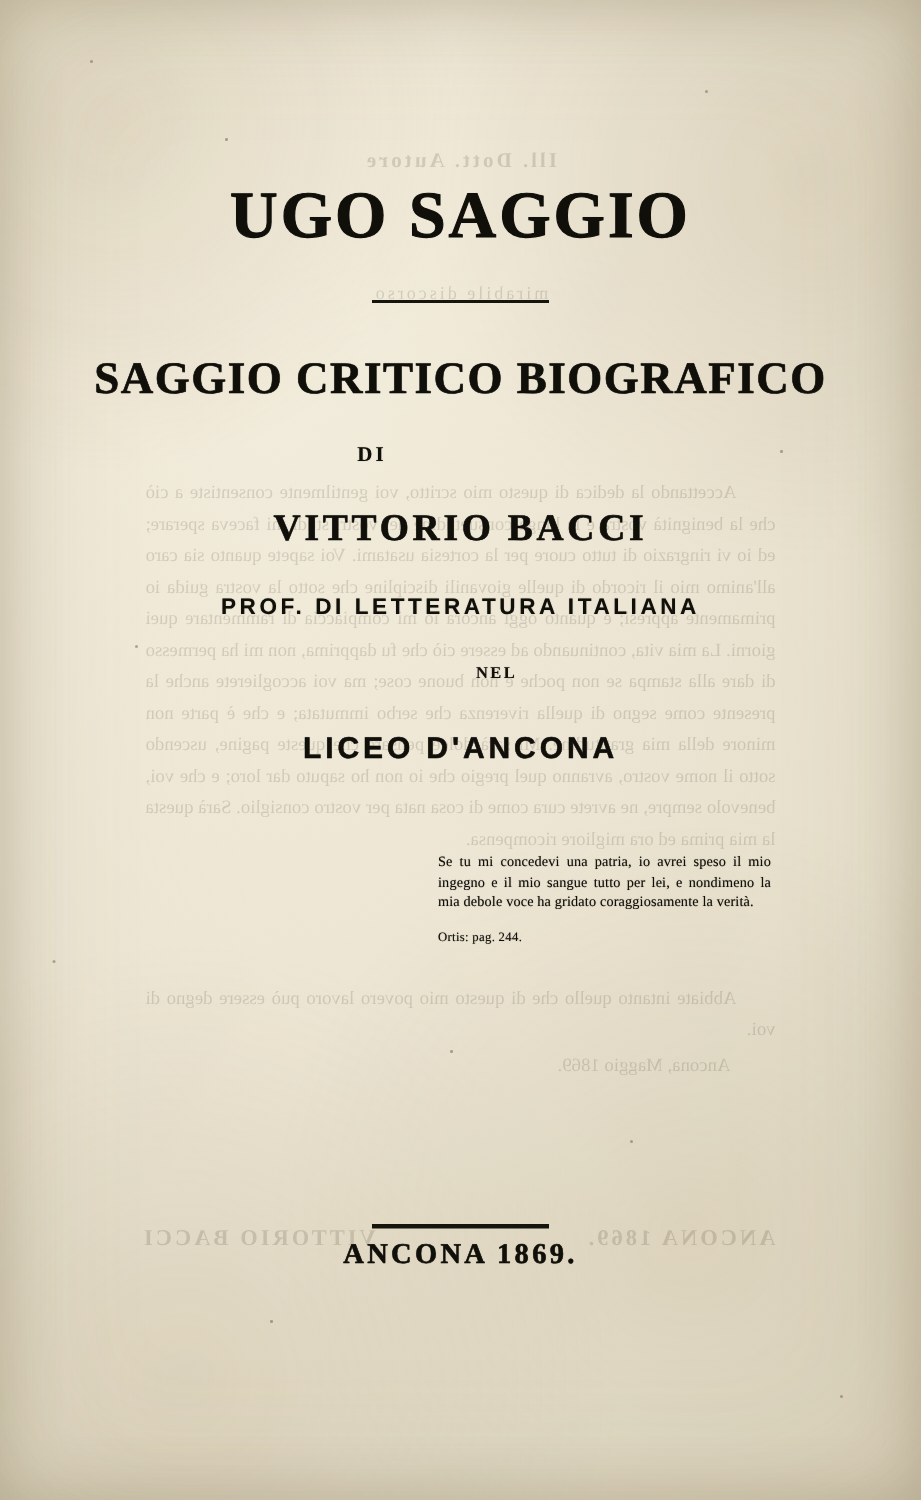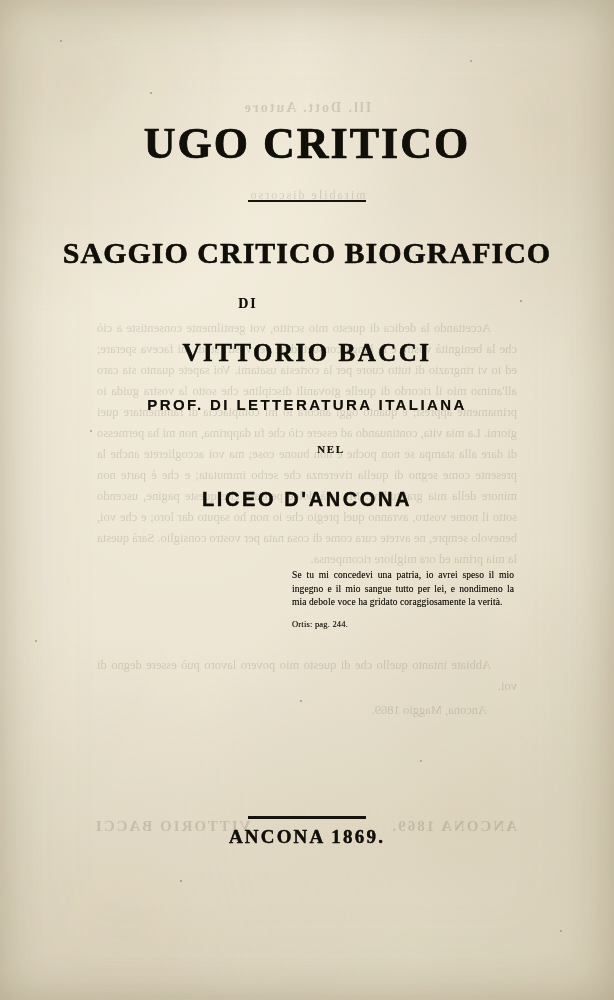--- a/index.html
+++ b/index.html
@@ -247,21 +247,21 @@
     <div class="ghost-head" style="top:188px; font-size:12px; font-weight:normal;">mirabile discorso</div>
     <div class="ghost-block" style="top:318px; text-indent:26px;">Accettando la dedica di questo mio scritto, voi gentilmente consentiste a ciò che la benignità vostra e la lunga consuetudine dei vostri studi mi faceva sperare; ed io vi ringrazio di tutto cuore per la cortesia usatami. Voi sapete quanto sia caro all'animo mio il ricordo di quelle giovanili discipline che sotto la vostra guida io primamente appresi; e quanto oggi ancora io mi compiaccia di rammentare quei giorni. La mia vita, continuando ad essere ciò che fu dapprima, non mi ha permesso di dare alla stampa se non poche e non buone cose; ma voi accoglierete anche la presente come segno di quella riverenza che serbo immutata; e che è parte non minore della mia gratitudine. Mi sarà dolce pensare che queste pagine, uscendo sotto il nome vostro, avranno quel pregio che io non ho saputo dar loro; e che voi, benevolo sempre, ne avrete cura come di cosa nata per vostro consiglio. Sarà questa la mia prima ed ora migliore ricompensa.</div>
     <div class="ghost-block" style="top:655px; text-indent:26px;">Abbiate intanto quello che di questo mio povero lavoro può essere degno di voi.</div>
     <div class="ghost-block" style="top:700px; text-align:left; padding-left:30px;">Ancona, Maggio 1869.</div>
     <div class="ghost-head" style="top:818px; left:97px; width:200px; text-align:left; font-size:15px;">ANCONA 1869.</div>
     <div class="ghost-head" style="top:818px; left:330px; width:190px; text-align:right; font-size:15px;">VITTORIO BACCI</div>
   </div>
 
   <div class="content">
 
-    <div class="title-main ink">UGO CRITICO</div>
+    <div class="title-main ink">UGO SAGGIO</div>
 
     <div class="rule rule-top"></div>
 
     <div class="subtitle ink">SAGGIO CRITICO BIOGRAFICO</div>
 
     <div class="di ink">DI</div>
 
     <div class="author ink">VITTORIO BACCI</div>
 
     <div class="role ink">PROF. DI LETTERATURA ITALIANA</div>

